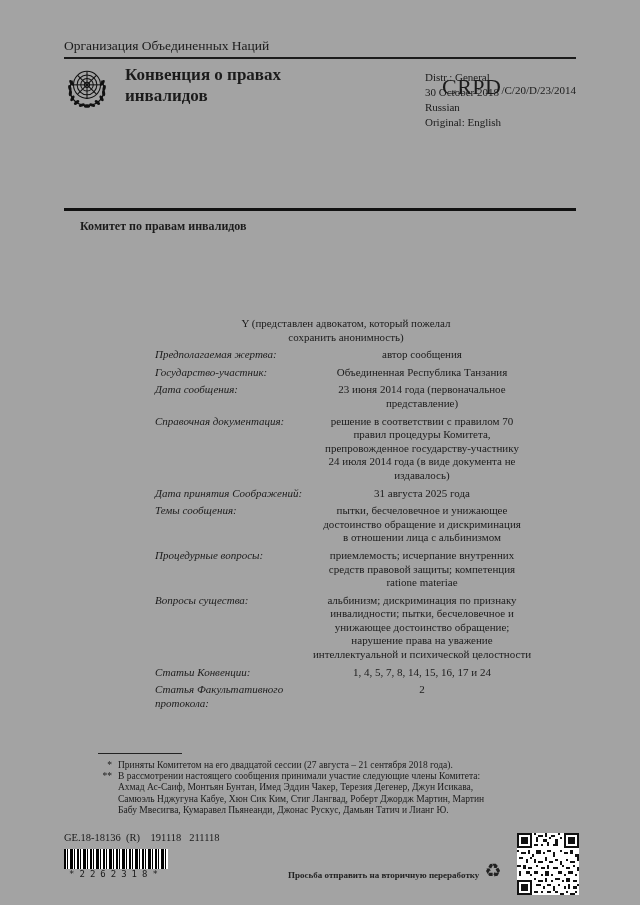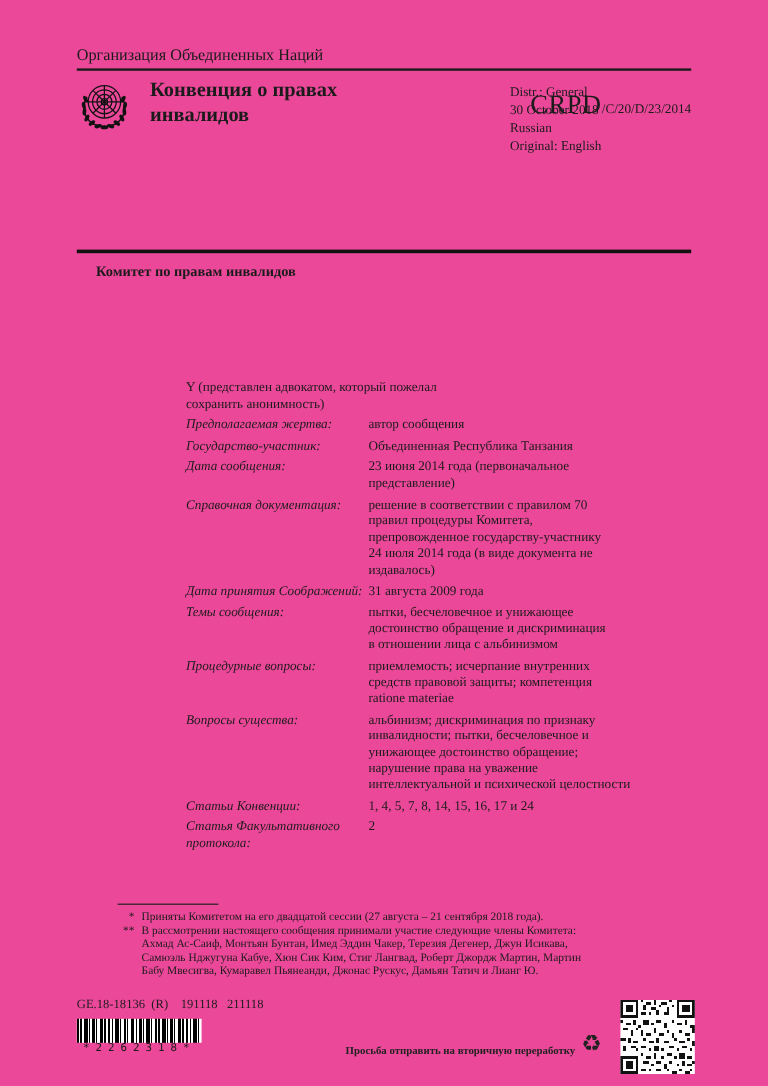--- a/index.html
+++ b/index.html
@@ -1,20 +1,20 @@
 <!DOCTYPE html>
 <html><head>
 <meta charset="utf-8">
 <style>
   html,body{margin:0;padding:0;background:#e8e8e8;}
   .page{
     position:relative;
     width:640px;height:905px;
     margin:0 auto;
-    background:#ec4899;
+    background:#a3a3a3;
     color:#1b1b1b;
     font-family:"Liberation Serif","DejaVu Serif",serif;
     overflow:hidden;
   }
   .pre{white-space:pre-line;}
   .abs{position:absolute;}
 
   
   .org{left:64px;top:38px;font-size:13.5px;}
   .symbol{right:64px;top:30px;text-align:right;margin-top:44px;}
@@ -31,21 +31,21 @@
   .committee{left:64px;top:219px;font-size:12px;font-weight:700;margin-left:16px;}
 
   
   .title{left:125px;top:251px;font-size:14.5px;font-weight:700;line-height:17.5px;max-width:420px;}
   .title sup{font-size:9px;font-weight:700;}
 
   
   .info{left:155px;top:317px;width:382px;font-size:11px;line-height:13.6px;}
   .row{display:flex;margin-bottom:4px;}
   .row .lbl{width:152px;flex:0 0 152px;font-style:italic;}
-  .row .val{flex:1;}
+  .row .val{flex:1;text-align:center;}
 
   
   .fnrule{left:98px;top:753px;width:84px;height:1px;background:#222;}
   .footnotes{left:97px;top:760px;width:392px;font-size:9.5px;line-height:11.2px;}
   .fn{display:flex;}
   .fn .mk{flex:0 0 15px;text-align:right;padding-right:6px;}
   .fn .tx{flex:1;}
 
   
   .geline{left:64px;top:832px;font-size:10.5px;white-space:pre;}
@@ -138,21 +138,21 @@
     <div class="row">
         <div class="lbl pre">Справочная документация:</div>
         <div class="val pre">решение в соответствии с правилом 70
 правил процедуры Комитета,
 препровожденное государству-участнику
 24 июля 2014 года (в виде документа не
 издавалось)</div>
       </div>
     <div class="row">
         <div class="lbl pre">Дата принятия Соображений:</div>
-        <div class="val pre">31 августа 2009 года</div>
+        <div class="val pre">31 августа 2025 года</div>
       </div>
     <div class="row">
         <div class="lbl pre">Темы сообщения:</div>
         <div class="val pre">пытки, бесчеловечное и унижающее
 достоинство обращение и дискриминация
 в отношении лица с альбинизмом</div>
       </div>
     <div class="row">
         <div class="lbl pre">Процедурные вопросы:</div>
         <div class="val pre">приемлемость; исчерпание внутренних

